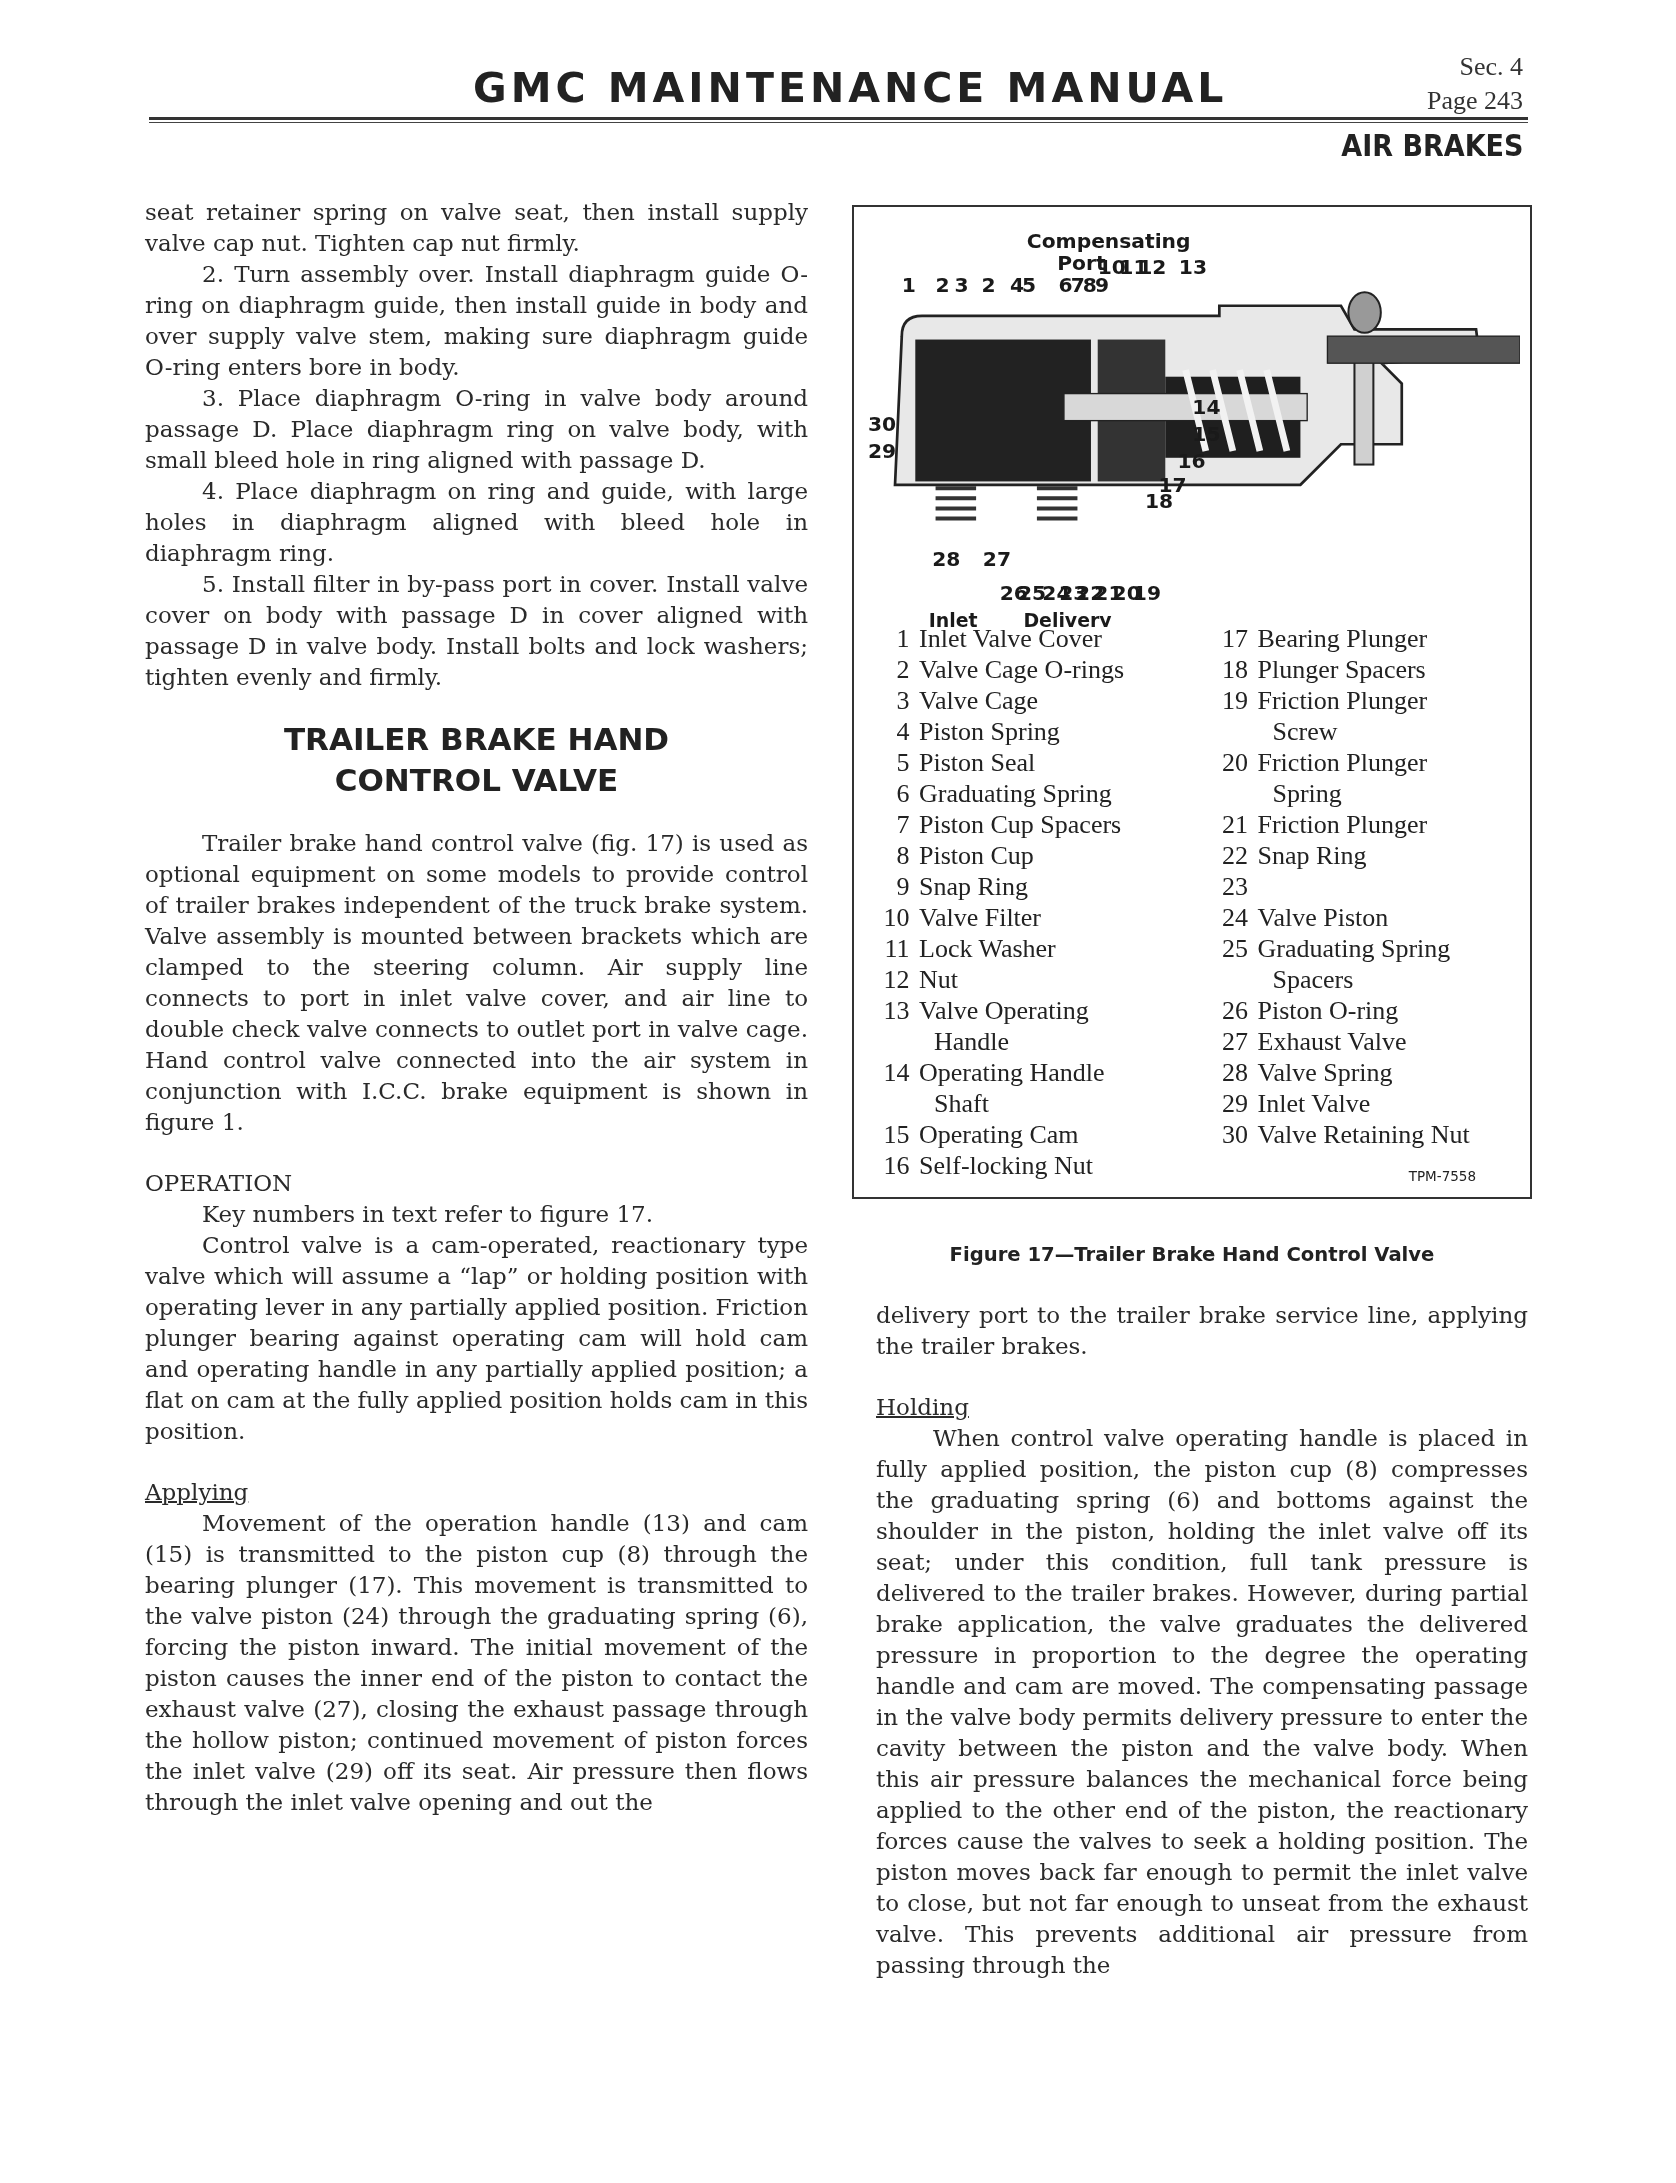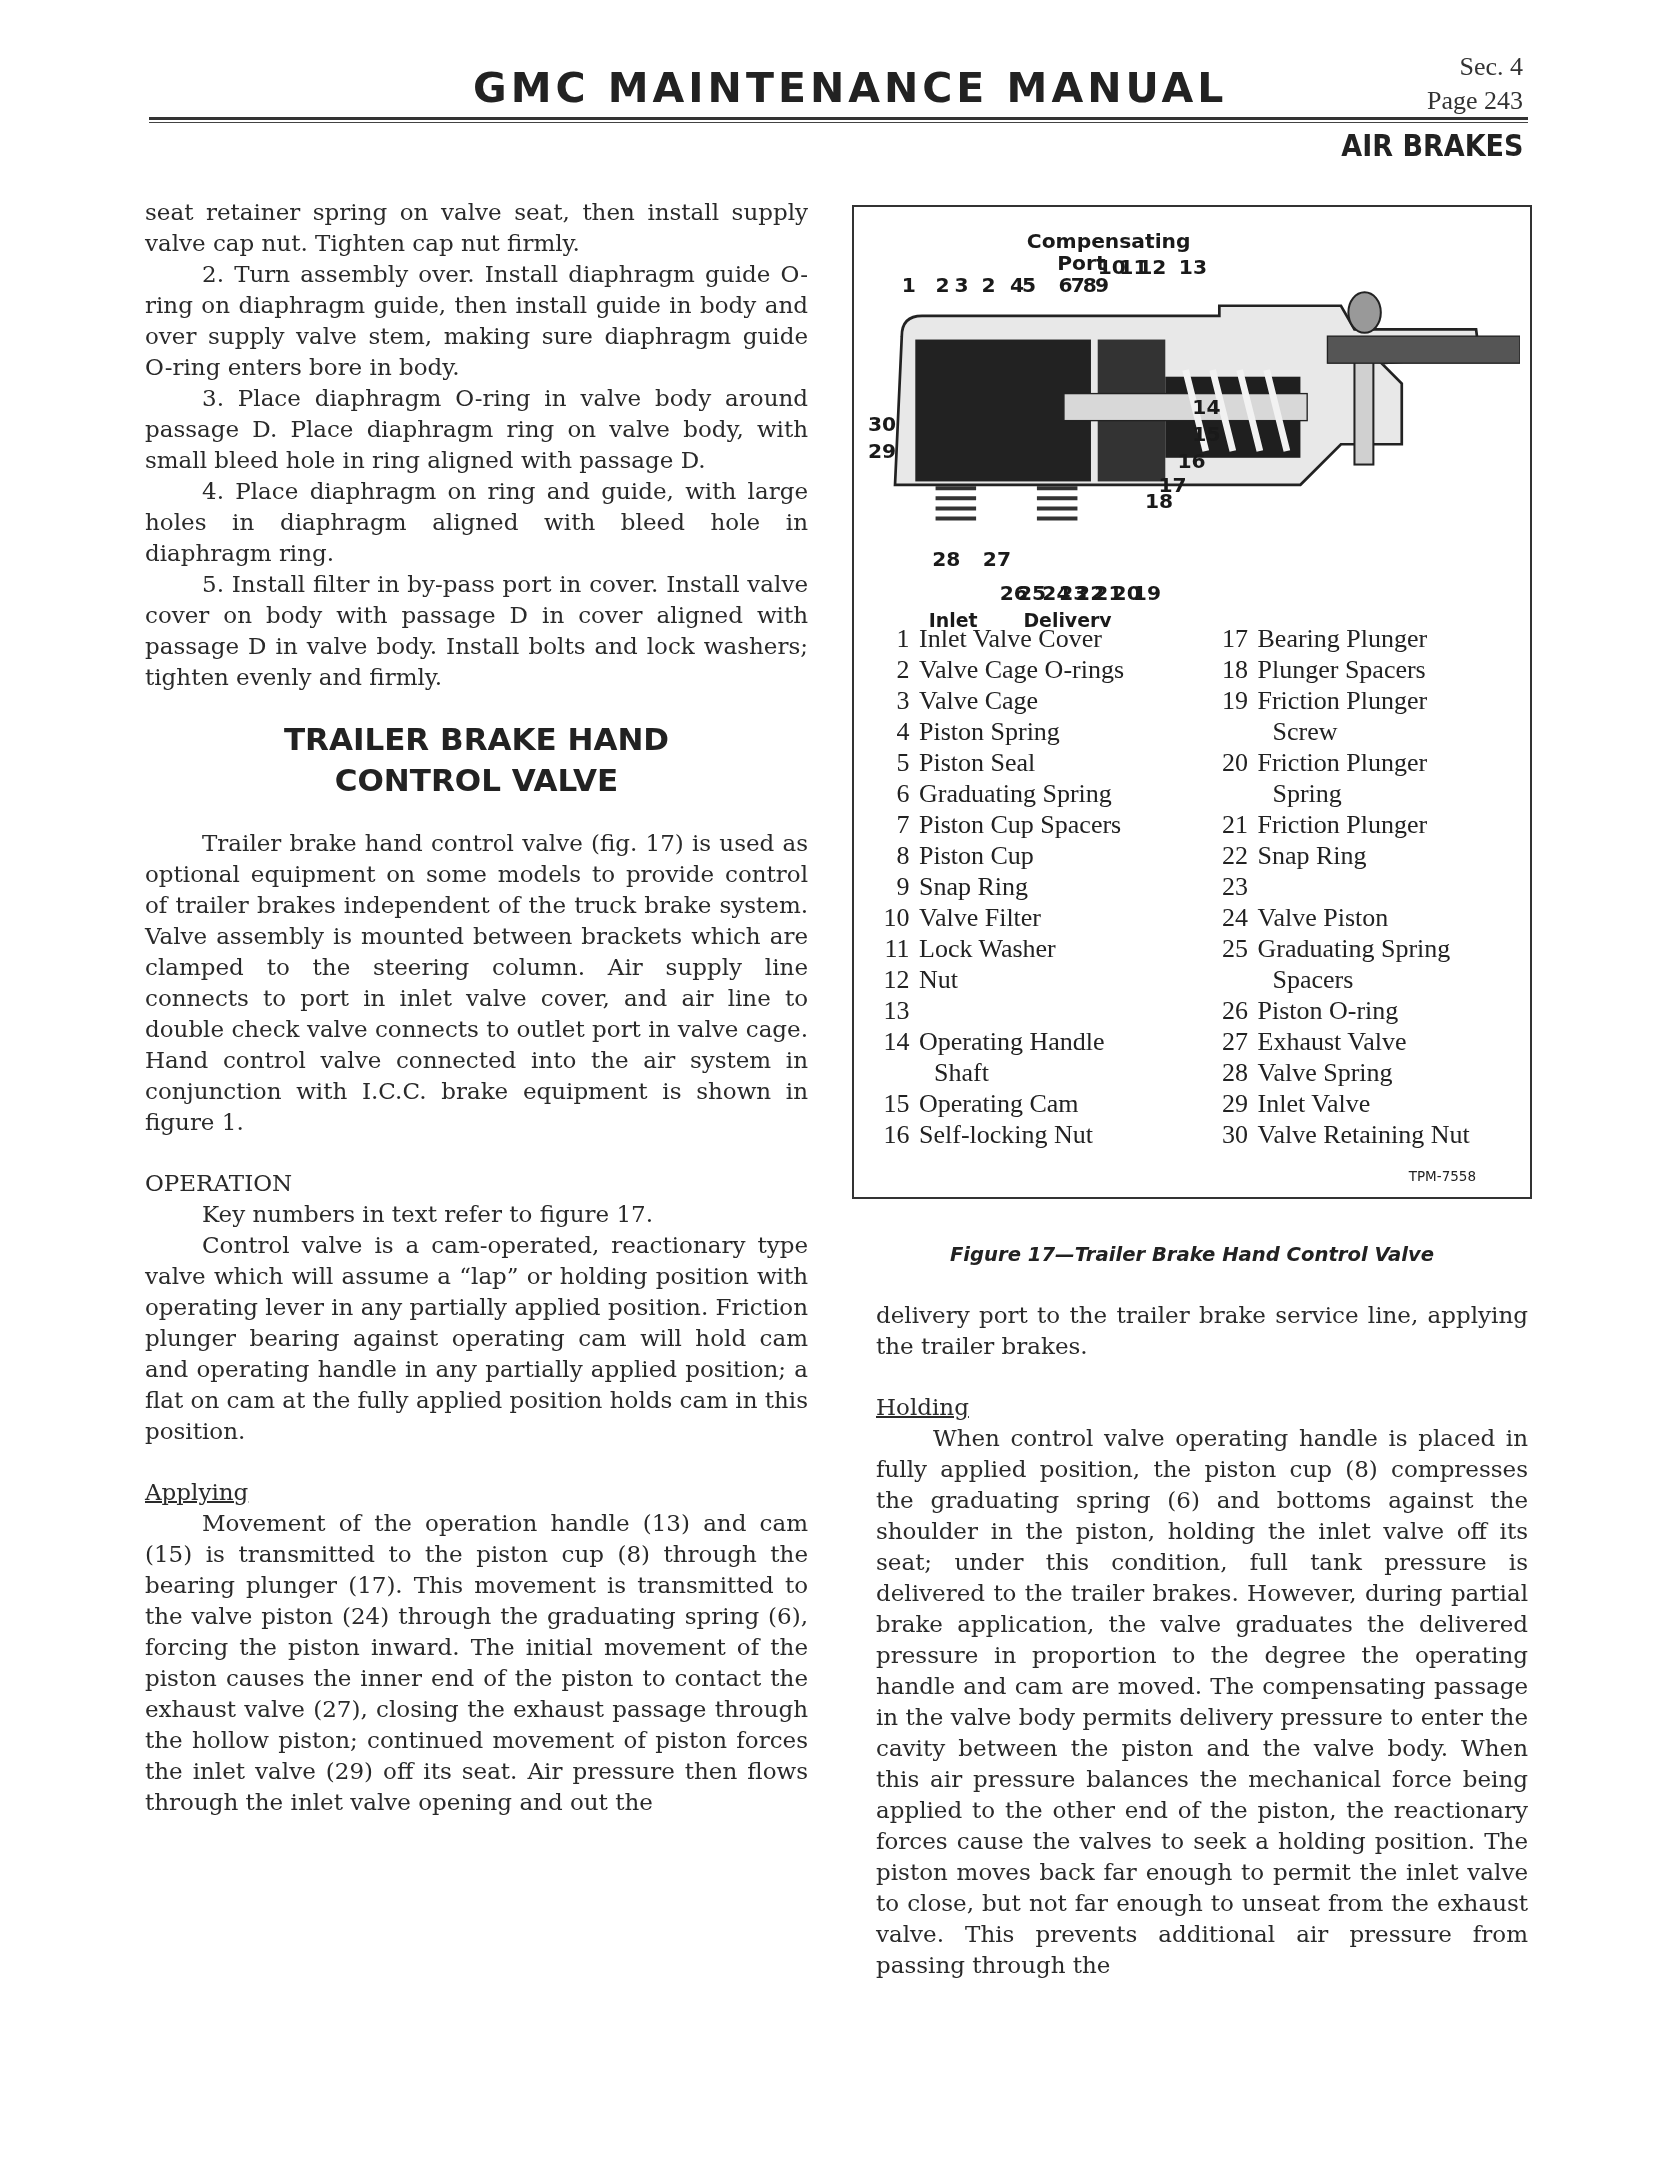--- a/index.html
+++ b/index.html
@@ -12,21 +12,21 @@
 
   .col { position: absolute; font-family: "DejaVu Serif", serif; font-size: 23px; line-height: 31px; text-align: justify; color: #2a2a2a; }
   .col-left { left: 145px; width: 663px; }
   .col-right { left: 876px; width: 652px; }
   .col p { margin: 0; }
   .ind { text-indent: 57px; }
   .sec-head { font-family: "DejaVu Sans", sans-serif; font-weight: bold; font-size: 31px; line-height: 41px; text-align: center; color: #222; margin: 26px 0 27px 0; }
   .sub-head { text-decoration: underline; text-decoration-thickness: 2px; }
 
   .fig-box { position: absolute; left: 852px; top: 205px; width: 680px; height: 994px; border: 2px solid #333; box-sizing: border-box; }
-  .fig-caption { position: absolute; left: 852px; width: 680px; top: 1243px; text-align: center; font-family: "DejaVu Sans", sans-serif; font-style: italic; font-weight: bold; font-size: 19.6px; color: #222; }
+  .fig-caption { position: absolute; left: 852px; width: 680px; top: 1243px; text-align: center; font-family: "DejaVu Sans", sans-serif; font-weight: bold; font-size: 19.6px; color: #222; }
   .diagram { position: absolute; left: 13.5px; top: 13.5px; width: 652px; height: 406px; }
   .legend { position: absolute; top: 416px; left: 0; width: 100%; font-family: "Liberation Serif", serif; font-size: 26px; line-height: 31px; color: #222; }
   .leg-col { position: absolute; top: 0; }
   .leg-l { left: 13.5px; width: 331px; }
   .leg-r { left: 352px; width: 325px; }
   .leg-item { display: flex; }
   .leg-num { width: 42px; text-align: right; padding-right: 9.5px; flex: none; }
   .leg-lbl { flex: 1; }
   .leg-lbl .wrap { display: block; padding-left: 15px; }
   .tpm { position: absolute; right: 54px; bottom: 13.5px; font-family: "DejaVu Sans", sans-serif; font-size: 13.5px; color: #222; }
@@ -173,20 +173,21 @@
         <div class="leg-item">
           <span class="leg-num">11</span>
           <span class="leg-lbl"><span>Lock Washer</span></span>
         </div>
         <div class="leg-item">
           <span class="leg-num">12</span>
           <span class="leg-lbl"><span>Nut</span></span>
         </div>
         <div class="leg-item">
           <span class="leg-num">13</span>
+          <span class="leg-lbl"><span>Valve Operating</span><span class="wrap">Handle</span></span>
         </div>
         <div class="leg-item">
           <span class="leg-num">14</span>
           <span class="leg-lbl"><span>Operating Handle</span><span class="wrap">Shaft</span></span>
         </div>
         <div class="leg-item">
           <span class="leg-num">15</span>
           <span class="leg-lbl"><span>Operating Cam</span></span>
         </div>
         <div class="leg-item">

